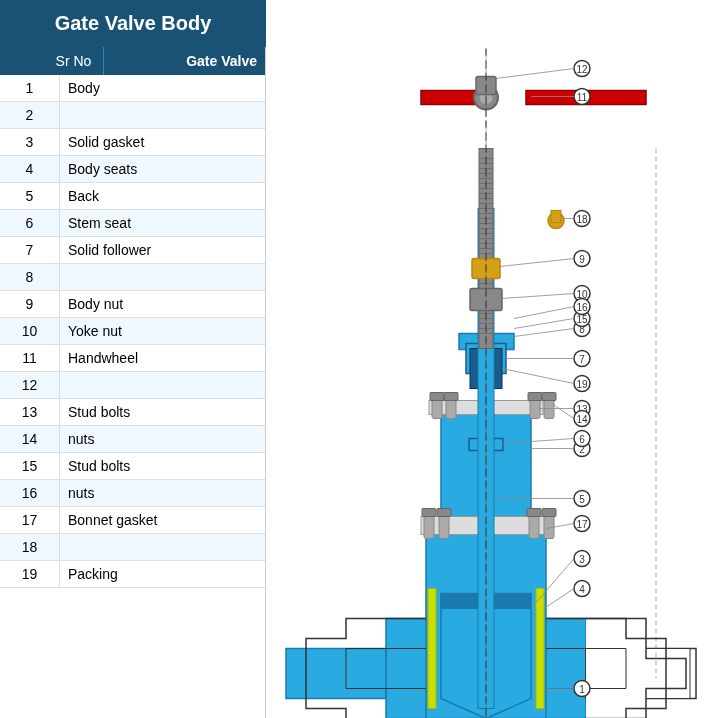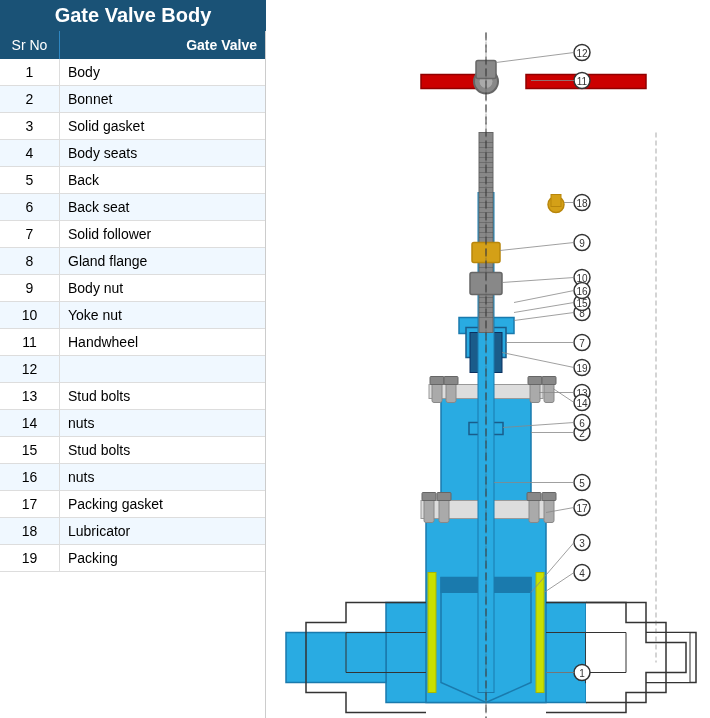--- a/index.html
+++ b/index.html
@@ -13,21 +13,21 @@
       display: flex;
       flex-direction: column;
     }
 
     .title-bar {
       background: #1a5276;
       color: white;
       text-align: center;
       font-size: 20px;
       font-weight: bold;
-      padding: 4px 0;
+      padding: 12px 0;
       width: 266px;
     }
 
     .main-container {
       display: flex;
       flex: 1;
     }
 
     .table-section {
       width: 266px;
@@ -40,20 +40,21 @@
       background: #1a5276;
       color: white;
       font-weight: bold;
     }
 
     .table-header .col-srno {
       width: 60px;
       padding: 6px 4px;
       text-align: center;
       border-right: 1px solid #2e86c1;
+      margin-left: 44px;
     }
 
     .table-header .col-name {
       flex: 1;
       padding: 6px 8px;
       text-align: right;
     }
 
     .table-row {
       display: flex;
@@ -106,45 +107,43 @@
       <div class="col-srno">Sr No</div>
       <div class="col-name">Gate Valve</div>
     </div>
     <div id="table-body">
         <div class="table-row">
       <div class="col-srno">1</div>
       <div class="col-name">Body</div>
     </div>
         <div class="table-row">
       <div class="col-srno">2</div>
-      <div class="col-name">Bonnet</div>
     </div>
         <div class="table-row">
       <div class="col-srno">3</div>
       <div class="col-name">Solid gasket</div>
     </div>
         <div class="table-row">
       <div class="col-srno">4</div>
       <div class="col-name">Body seats</div>
     </div>
         <div class="table-row">
       <div class="col-srno">5</div>
       <div class="col-name">Back</div>
     </div>
         <div class="table-row">
       <div class="col-srno">6</div>
-      <div class="col-name">Back seat</div>
+      <div class="col-name">Stem seat</div>
     </div>
         <div class="table-row">
       <div class="col-srno">7</div>
       <div class="col-name">Solid follower</div>
     </div>
         <div class="table-row">
       <div class="col-srno">8</div>
-      <div class="col-name">Gland flange</div>
     </div>
         <div class="table-row">
       <div class="col-srno">9</div>
       <div class="col-name">Body nut</div>
     </div>
         <div class="table-row">
       <div class="col-srno">10</div>
       <div class="col-name">Yoke nut</div>
     </div>
         <div class="table-row">
@@ -165,25 +164,24 @@
         <div class="table-row">
       <div class="col-srno">15</div>
       <div class="col-name">Stud bolts</div>
     </div>
         <div class="table-row">
       <div class="col-srno">16</div>
       <div class="col-name">nuts</div>
     </div>
         <div class="table-row">
       <div class="col-srno">17</div>
-      <div class="col-name">Packing gasket</div>
+      <div class="col-name">Bonnet gasket</div>
     </div>
         <div class="table-row">
       <div class="col-srno">18</div>
-      <div class="col-name">Lubricator</div>
     </div>
         <div class="table-row">
       <div class="col-srno">19</div>
       <div class="col-name">Packing</div>
     </div>
       </div>
   </div>
 
   <div class="diagram-section">
     <svg class="diagram-svg" viewBox="0 0 444 718" xmlns="http://www.w3.org/2000/svg">

